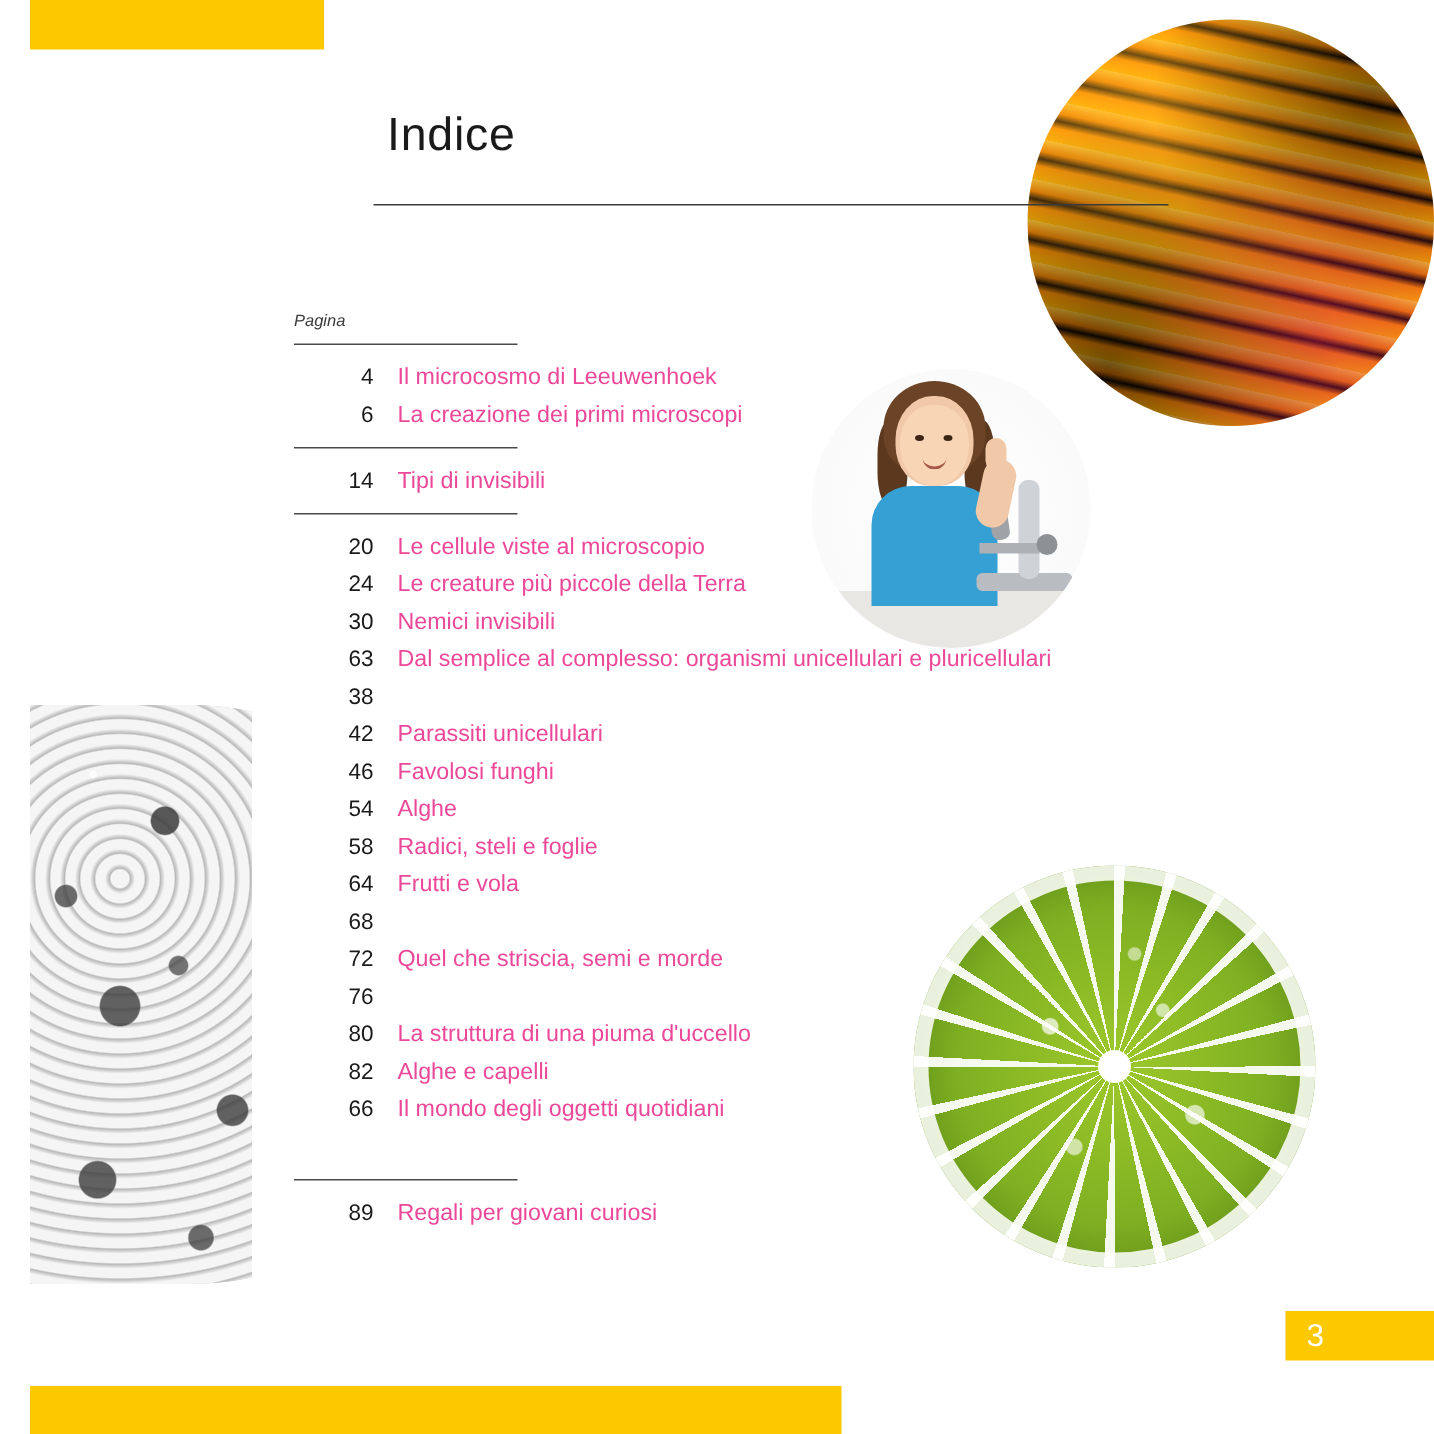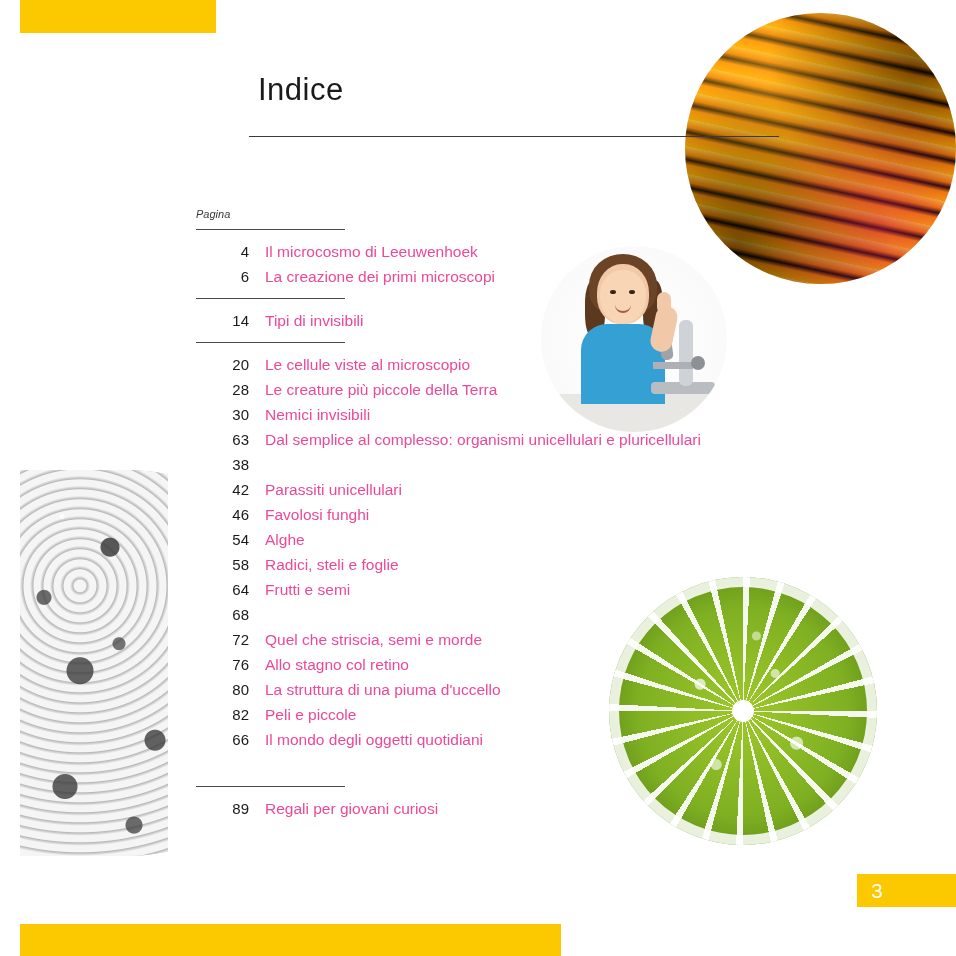--- a/index.html
+++ b/index.html
@@ -424,21 +424,21 @@
     </div>
 
     <div class="toc-rule"></div>
 
     <div class="toc-group">
       <div class="toc-row">
         <span class="toc-page">20</span>
         <span class="toc-label">Le cellule viste al microscopio</span>
       </div>
       <div class="toc-row">
-        <span class="toc-page">28</span>
+        <span class="toc-page">24</span>
         <span class="toc-label">Le creature più piccole della Terra</span>
       </div>
       <div class="toc-row">
         <span class="toc-page">30</span>
         <span class="toc-label">Nemici invisibili</span>
       </div>
       <div class="toc-row">
         <span class="toc-page">63</span>
         <span class="toc-label">Dal semplice al complesso: organismi unicellulari e pluricellulari</span>
       </div>
@@ -456,40 +456,39 @@
       <div class="toc-row">
         <span class="toc-page">54</span>
         <span class="toc-label">Alghe</span>
       </div>
       <div class="toc-row">
         <span class="toc-page">58</span>
         <span class="toc-label">Radici, steli e foglie</span>
       </div>
       <div class="toc-row">
         <span class="toc-page">64</span>
-        <span class="toc-label">Frutti e semi</span>
+        <span class="toc-label">Frutti e vola</span>
       </div>
       <div class="toc-row">
         <span class="toc-page">68</span>
       </div>
       <div class="toc-row">
         <span class="toc-page">72</span>
         <span class="toc-label">Quel che striscia, semi e morde</span>
       </div>
       <div class="toc-row">
         <span class="toc-page">76</span>
-        <span class="toc-label">Allo stagno col retino</span>
       </div>
       <div class="toc-row">
         <span class="toc-page">80</span>
         <span class="toc-label">La struttura di una piuma d'uccello</span>
       </div>
       <div class="toc-row">
         <span class="toc-page">82</span>
-        <span class="toc-label">Peli e piccole</span>
+        <span class="toc-label">Alghe e capelli</span>
       </div>
       <div class="toc-row">
         <span class="toc-page">66</span>
         <span class="toc-label">Il mondo degli oggetti quotidiani</span>
       </div>
       <div class="toc-row">
         <span class="toc-page"></span>
         <span class="toc-label"></span>
       </div>
     </div>

